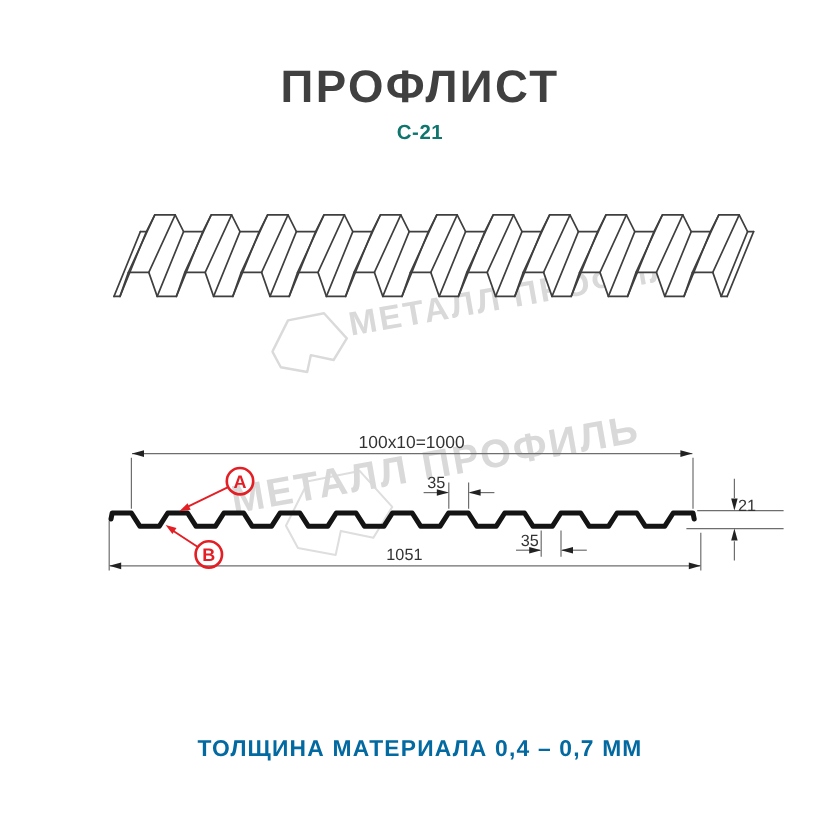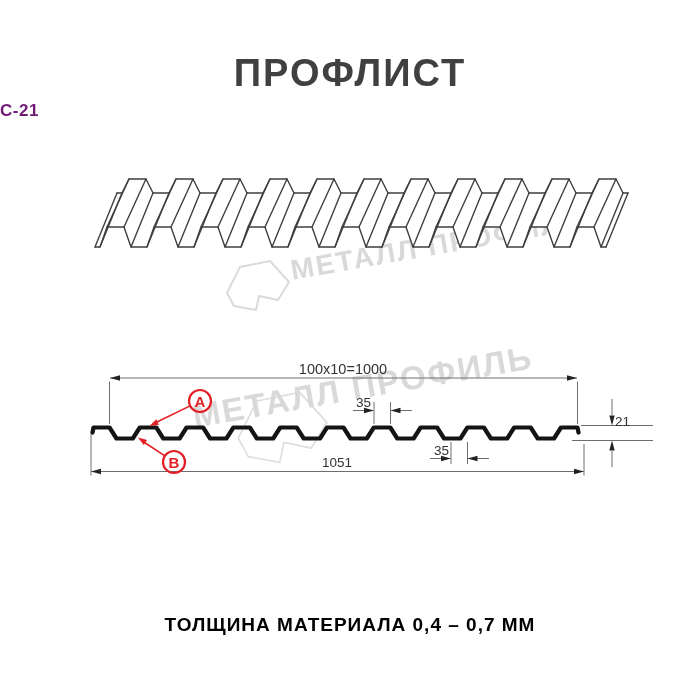--- a/index.html
+++ b/index.html
@@ -5,26 +5,26 @@
   html,body{margin:0;padding:0;background:#fff;}
   .stage{
     position:relative;width:700px;height:700px;background:#ffffff;
     overflow:hidden;font-family:"Liberation Sans", sans-serif;
   }
   .title{
     position:absolute;top:52px;left:0;width:700px;text-align:center;
     font-size:38px;font-weight:800;letter-spacing:2px;color:#404040;
   }
   .subtitle{
-    position:absolute;top:101px;left:0;width:700px;
-    font-size:17px;font-weight:700;letter-spacing:.5px;color:#701a75;
+    position:absolute;top:101px;left:0;width:700px;text-align:center;
+    font-size:17px;font-weight:700;letter-spacing:.5px;color:#0f766e;
   }
   .footer{
     position:absolute;top:614px;left:0;width:700px;text-align:center;
-    font-size:19px;font-weight:700;letter-spacing:1px;color:#000000;
+    font-size:19px;font-weight:700;letter-spacing:1px;color:#0369a1;
   }
   .wm-text{
     position:absolute;white-space:nowrap;color:#d9d9d9;font-weight:700;
     letter-spacing:2px;transform:rotate(-10deg);transform-origin:left center;
   }
   .wm-text.wm1{left:291px;top:255px;font-size:28px;}
   .wm-text.wm2{left:193px;top:398px;font-size:33px;}
   .wm-logo{position:absolute;}
   .wm-logo.logo1{left:226px;top:260px;}
   .wm-logo.logo2{left:213px;top:391px;}

